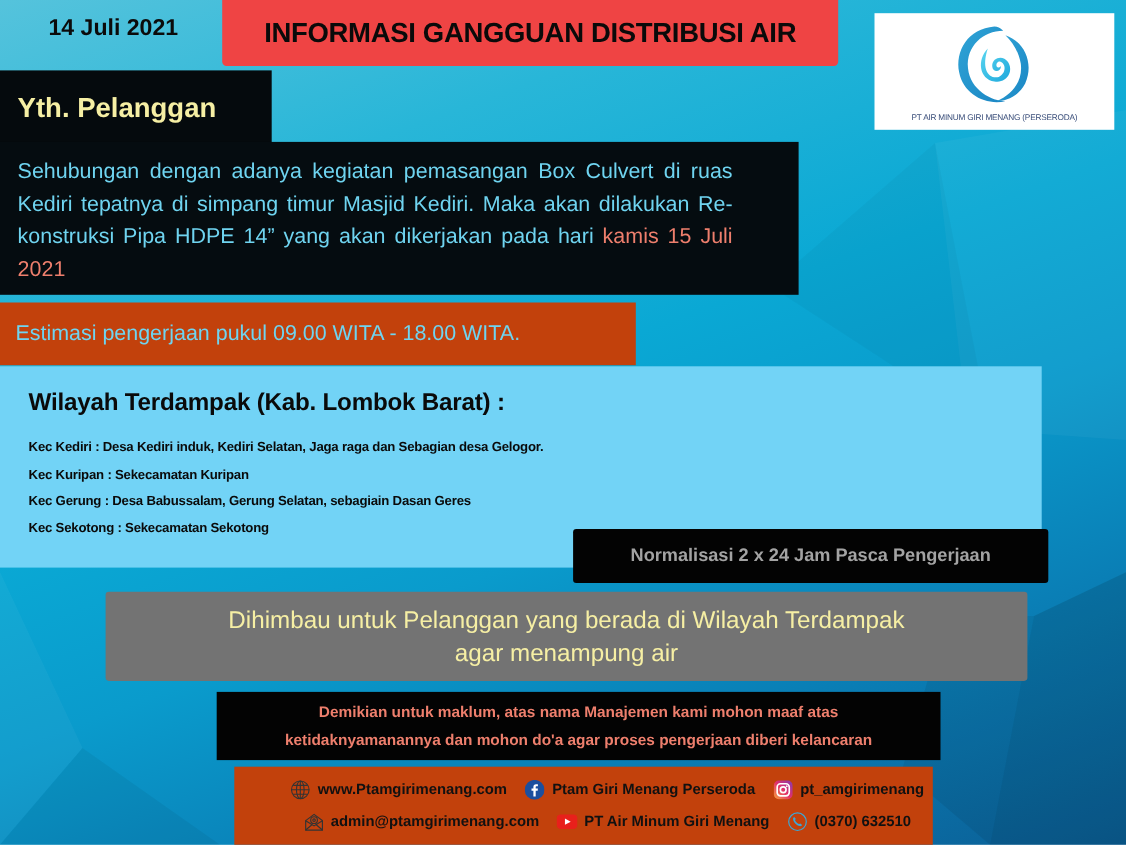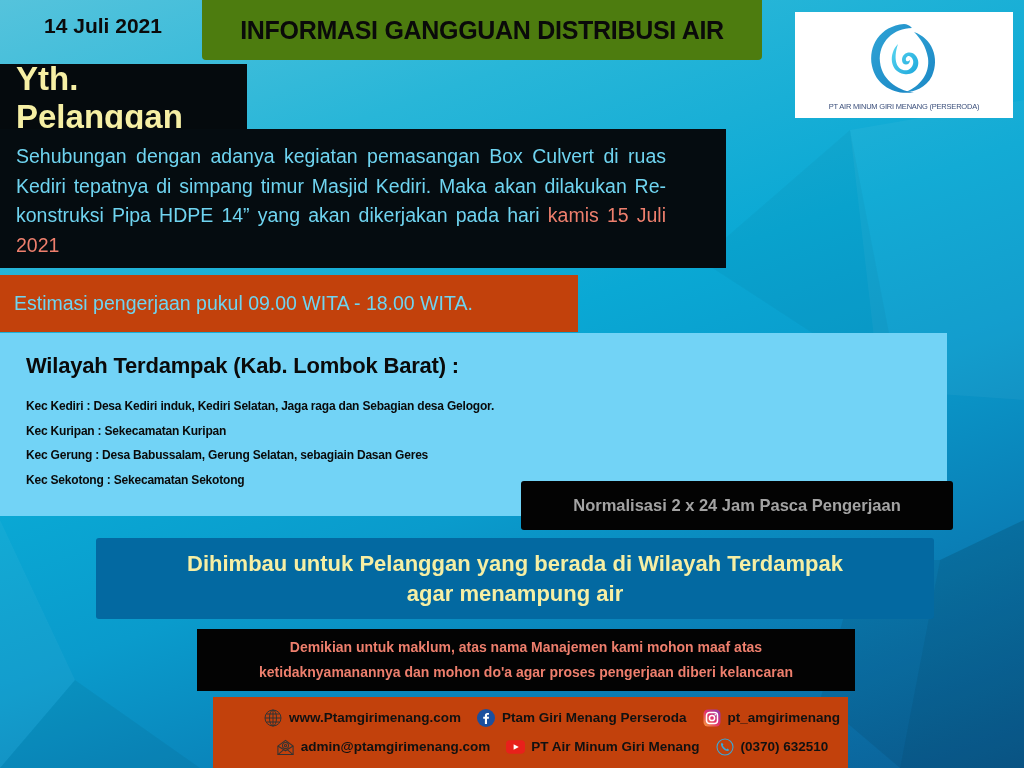--- a/index.html
+++ b/index.html
@@ -12,38 +12,38 @@
     .bg-poly { position: absolute; inset: 0; z-index: 0; }
     .abs { position: absolute; z-index: 1; }
 
     .date {
       left: 18px; top: 8px; width: 170px; height: 36px;
       font-weight: bold; font-size: 21px; color: #0b0b0b;
       display: flex; align-items: center; justify-content: center;
     }
     .title-box {
       left: 202px; top: 0; width: 560px; height: 60px;
-      background: #4d7c0f; border-radius: 0 0 4px 4px;
+      background: #ef4444; border-radius: 0 0 4px 4px;
       display: flex; align-items: center; justify-content: center;
       font-weight: bold; font-size: 25px; color: #0a0a0a; letter-spacing: -0.3px; text-align: center;
     }
     .logo-box {
       left: 795px; top: 12px; width: 218px; height: 106px;
       background: #ffffff;
       display: flex; flex-direction: column; align-items: center; justify-content: flex-start;
       padding-top: 8px;
     }
     .logo-caption {
       font-size: 7.5px; color: #3a4e7a; margin-top: 4px; letter-spacing: -0.2px;
     }
     .greet-box {
       left: 0; top: 64px; width: 247px; height: 68px;
       background: #050a0d;
       display: flex; align-items: center; padding-left: 16px;
-      font-weight: bold; font-size: 33px; color: #f6efa4;
+      font-weight: bold; font-size: 25px; color: #f6efa4;
     }
     .info-box {
       left: 0; top: 129px; width: 726px; height: 139px;
       background: #050c10;
       padding: 13px 60px 0 16px;
       font-size: 19.5px; color: #6fd4f0; line-height: 29.5px;
       text-align: justify;
     }
     .info-box .hl { color: #ee7f6d; }
     .est-box {
@@ -60,23 +60,23 @@
     .area-title { font-weight: bold; font-size: 22px; margin-bottom: 15px; letter-spacing: -0.2px; }
     .area-line { font-weight: bold; font-size: 12px; line-height: 24.5px; letter-spacing: -0.2px; }
     .norm-box {
       left: 521px; top: 481px; width: 432px; height: 49px;
       background: #030303; border-radius: 3px;
       display: flex; align-items: center; justify-content: center;
       font-weight: bold; font-size: 16.5px; color: #a3a3a3;
     }
     .appeal-box {
       left: 96px; top: 538px; width: 838px; height: 81px;
-      background: #0369a1; border-radius: 3px;
+      background: #737373; border-radius: 3px;
       display: flex; flex-direction: column; align-items: center; justify-content: center;
-      font-weight: bold; font-size: 22px; color: #f6efa4; line-height: 30px; text-align: center;
+      font-weight: normal; font-size: 22px; color: #f6efa4; line-height: 30px; text-align: center;
     }
     .apology-box {
       left: 197px; top: 629px; width: 658px; height: 62px;
       background: #030303;
       display: flex; flex-direction: column; align-items: center; justify-content: center;
       font-weight: bold; font-size: 14px; color: #ee7f6d; line-height: 25px; text-align: center;
     }
     .contact-box {
       left: 213px; top: 697px; width: 635px; height: 89px;
       background: #c2410c;

